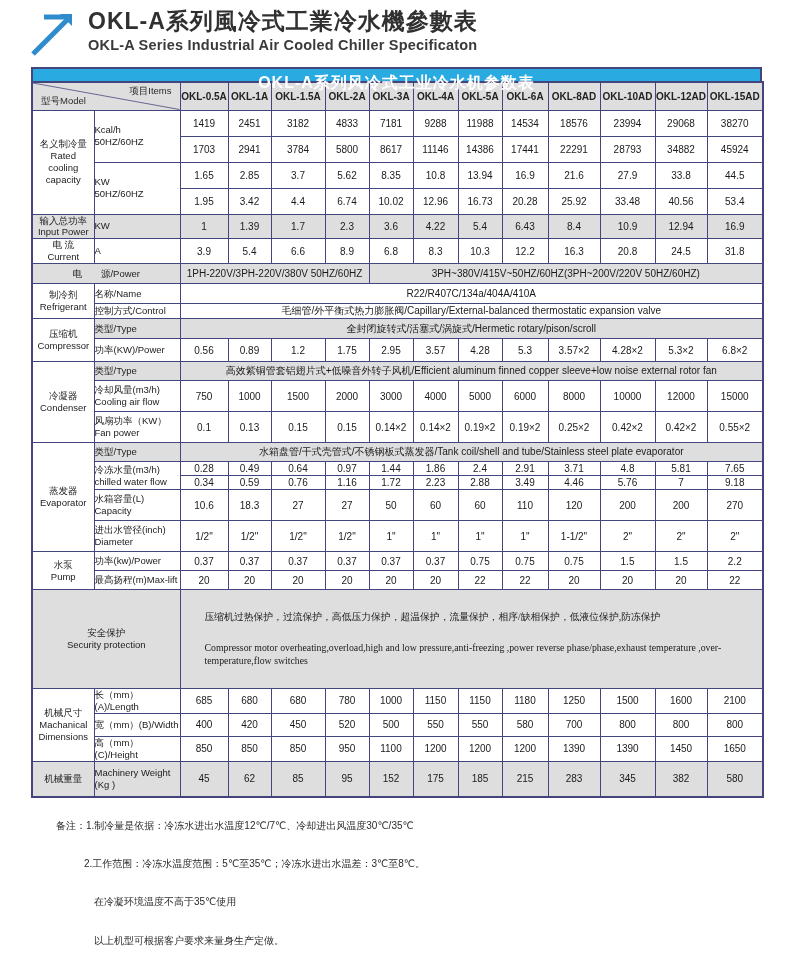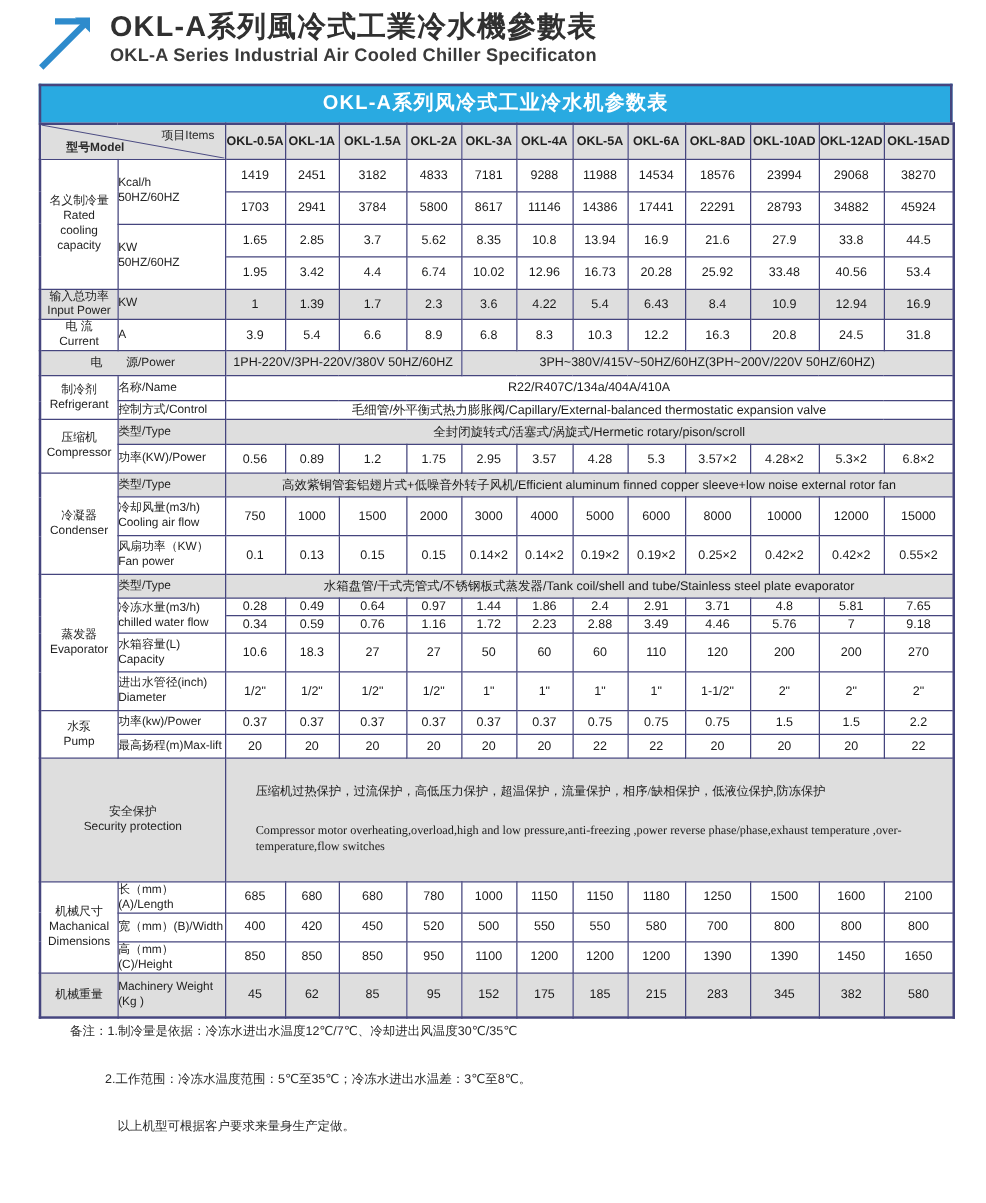--- a/index.html
+++ b/index.html
@@ -10,42 +10,42 @@
   }
   
   .header{position:absolute;left:30px;top:6px;width:740px;height:52px;}
   .logo{position:absolute;left:0;top:4px;width:50px;height:48px;}
   .titles{position:absolute;left:58px;top:0;}
   .t-cn{font-size:23px;font-weight:700;letter-spacing:1px;color:#303030;line-height:30px;}
   .t-en{font-size:14.5px;font-weight:600;color:#3a3a3a;line-height:18px;letter-spacing:.2px;}
   
   .table-wrap{position:absolute;left:31px;top:67px;width:731px;}
   .tbl-title{
-    box-sizing:border-box;height:31px;line-height:27px;text-align:center;
+    box-sizing:border-box;height:14px;line-height:27px;text-align:center;
     background:#29aae1;color:#ffffff;font-size:16px;font-weight:600;
     border:2px solid #45457e;border-bottom:none;letter-spacing:1px;
   }
   table{width:731px;border-collapse:collapse;table-layout:fixed;border:2px solid #45457e;}
   td,th{border:1px solid #45457e;padding:0;vertical-align:middle;overflow:hidden;}
   .g{background:#dedede;}
   .mh{font-size:10px;font-weight:700;text-align:center;color:#222;}
   .lbl{font-size:9.5px;text-align:center;white-space:pre-line;line-height:1.25;color:#222;}
   .item{font-size:9.5px;text-align:left;white-space:pre-line;line-height:1.25;color:#222;}
   .val{font-size:10px;text-align:center;color:#1a1a1a;}
   .span{font-size:10px;text-align:center;color:#1a1a1a;}
   .sec{font-size:9.8px;text-align:left;padding:3px 7px;line-height:1.4;color:#1a1a1a;}
   .sec div{margin:17px;font-family:Liberation Serif, serif;}
   
   .h19{height:19px}.h20{height:20px}.h22{height:14px}.h23{height:23px}
   .h26{height:26px}.h27{height:15px}.h28{height:28px}.h31{height:31px}
   .h36{height:36px}.h54{height:40px}
   
   .corner{position:relative;}
   .corner svg{position:absolute;left:0;top:0;width:100%;height:100%;}
-  .c-model{position:absolute;left:20px;bottom:2px;font-size:9.5px;font-weight:700;}
+  .c-model{position:absolute;left:8px;bottom:2px;font-size:9.5px;font-weight:400;}
   .c-items{position:absolute;right:8px;top:2px;font-size:9.5px;font-weight:400;}
   
   .notes{position:absolute;left:30px;top:794px;width:740px;font-size:10px;line-height:12.8px;color:#2a2a2a;}
   .notes div{white-space:pre;}
   .cn-block{margin-left:26px;margin-bottom:6px;}
   .ind1{margin-left:28px;}
   .ind2{margin-left:38px;}
 </style>
 </head>
 <body>
@@ -453,18 +453,19 @@
           <td class="val g">580</td>
         </tr>
     </tbody>
   </table>
 </div>
 
 <div class="notes">
   <div class="cn-block">
     <div>备注：1.制冷量是依据：冷冻水进出水温度12℃/7℃、冷却进出风温度30℃/35℃</div>
     <div class="ind1">2.工作范围：冷冻水温度范围：5℃至35℃；冷冻水进出水温差：3℃至8℃。</div>
+    <div class="ind2">在冷凝环境温度不高于35℃使用</div>
     <div class="ind2">以上机型可根据客户要求来量身生产定做。</div>
     
     
   </div>
 
 </div>
 
 </body></html>

